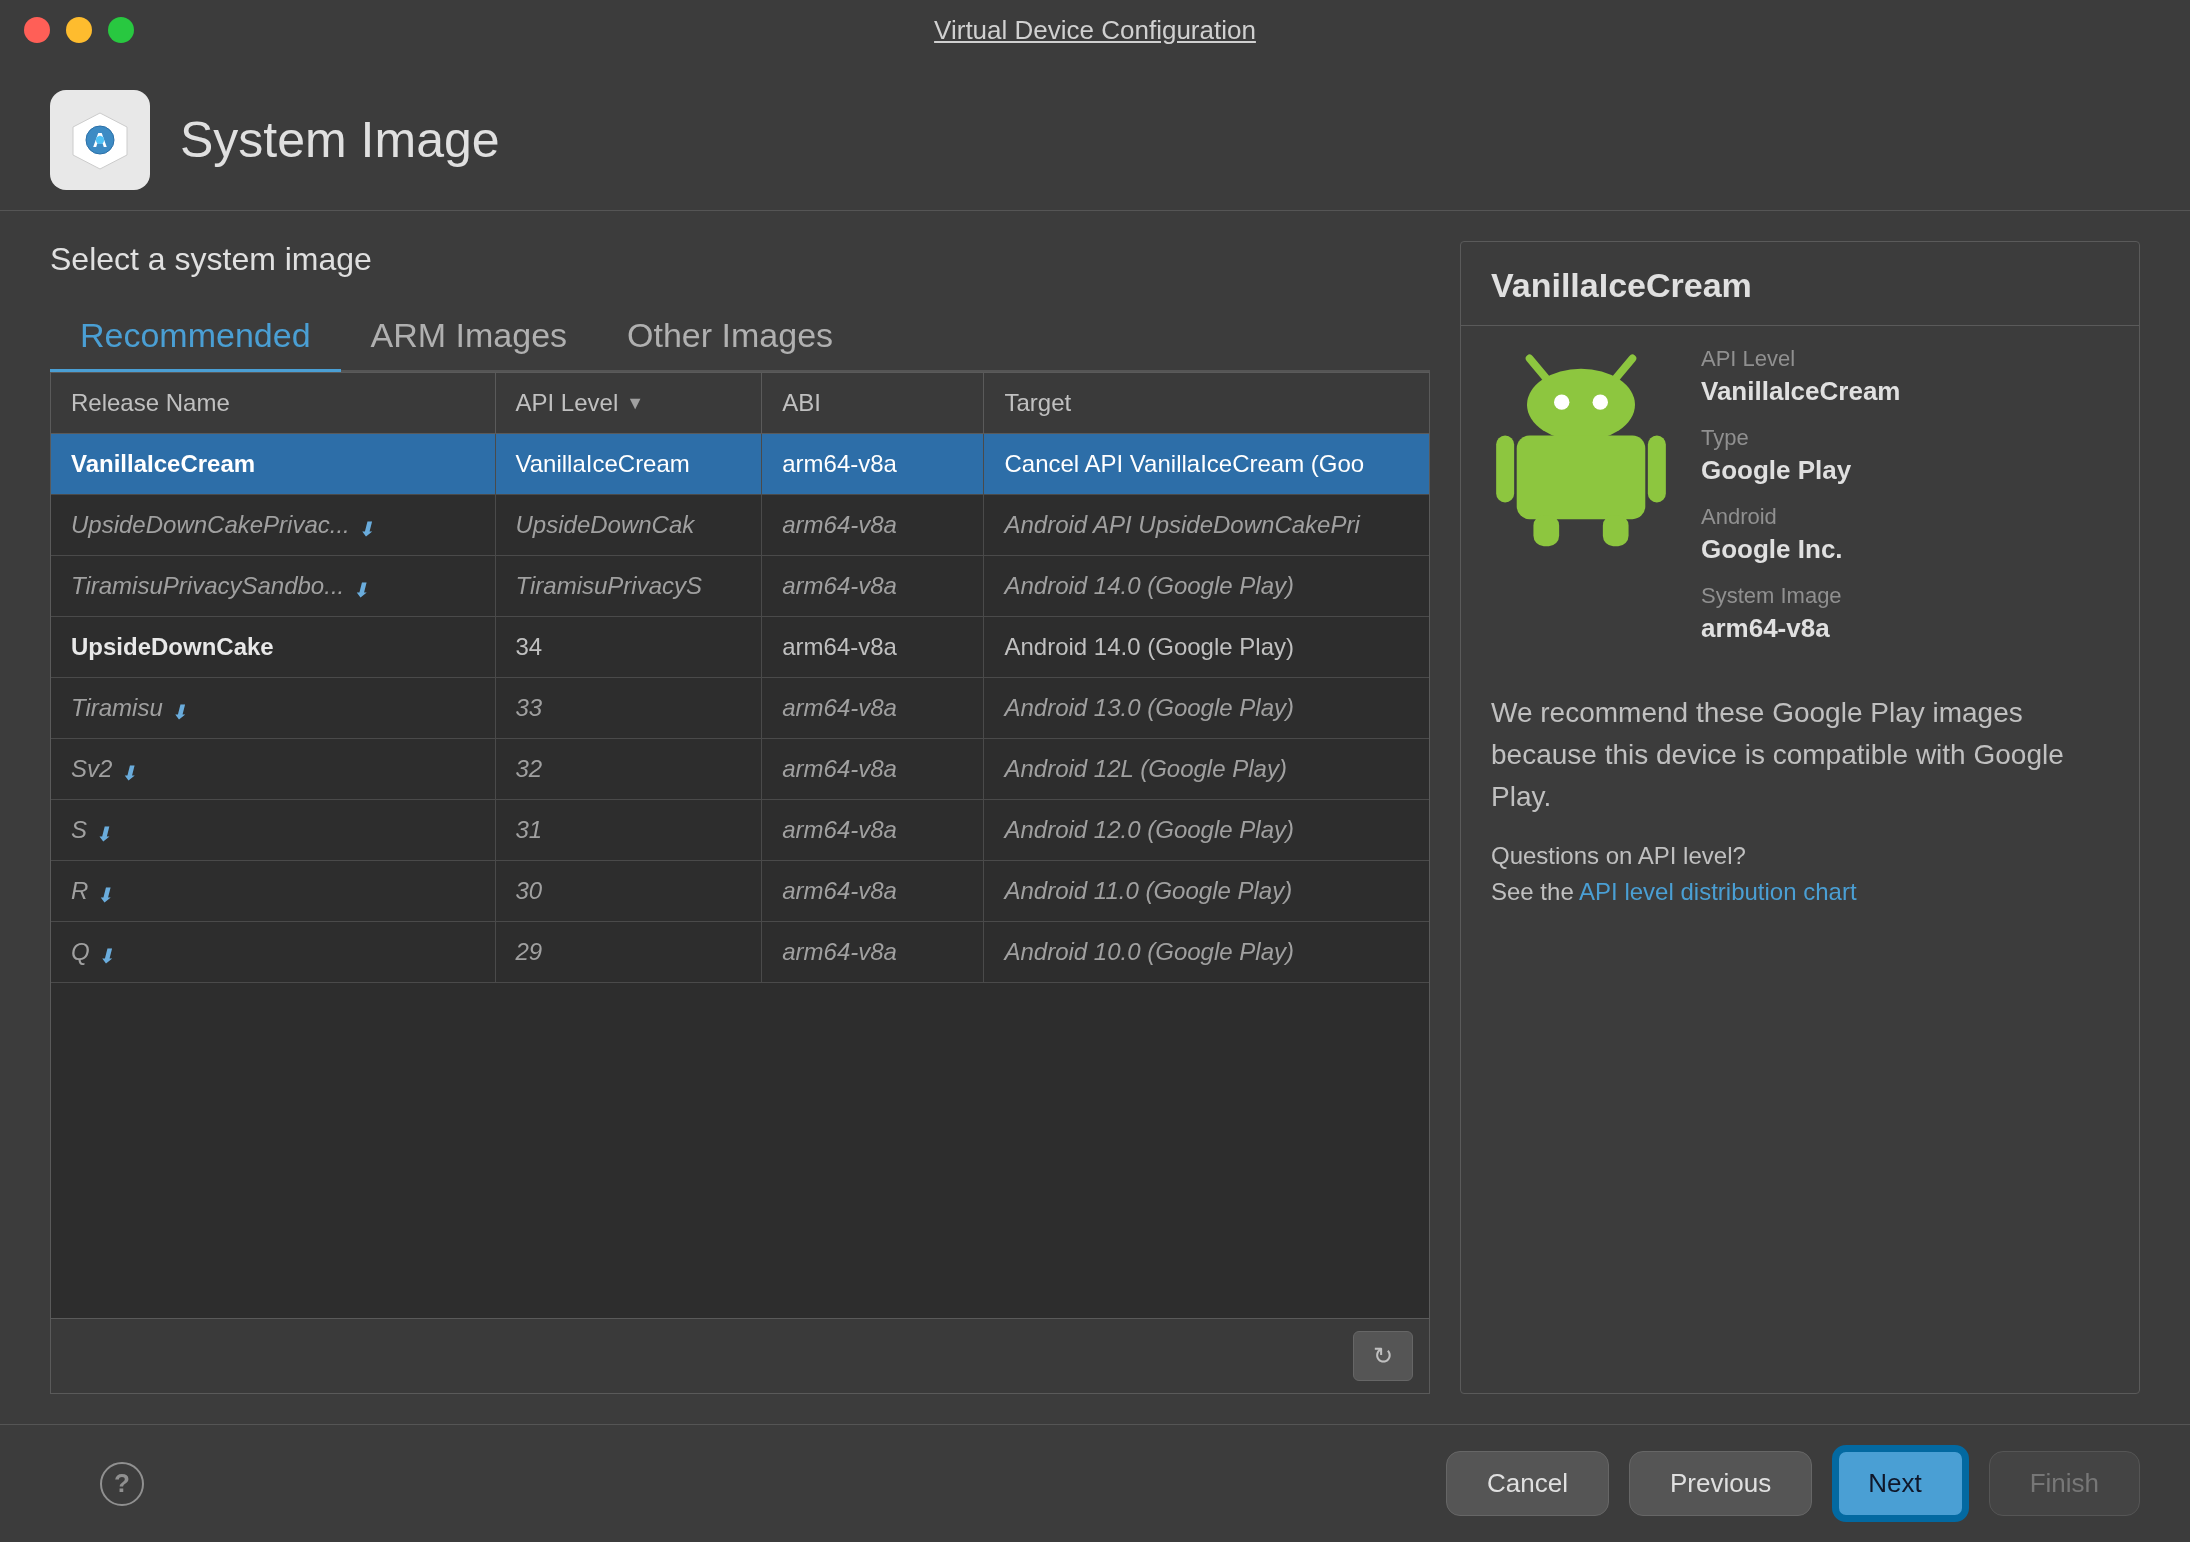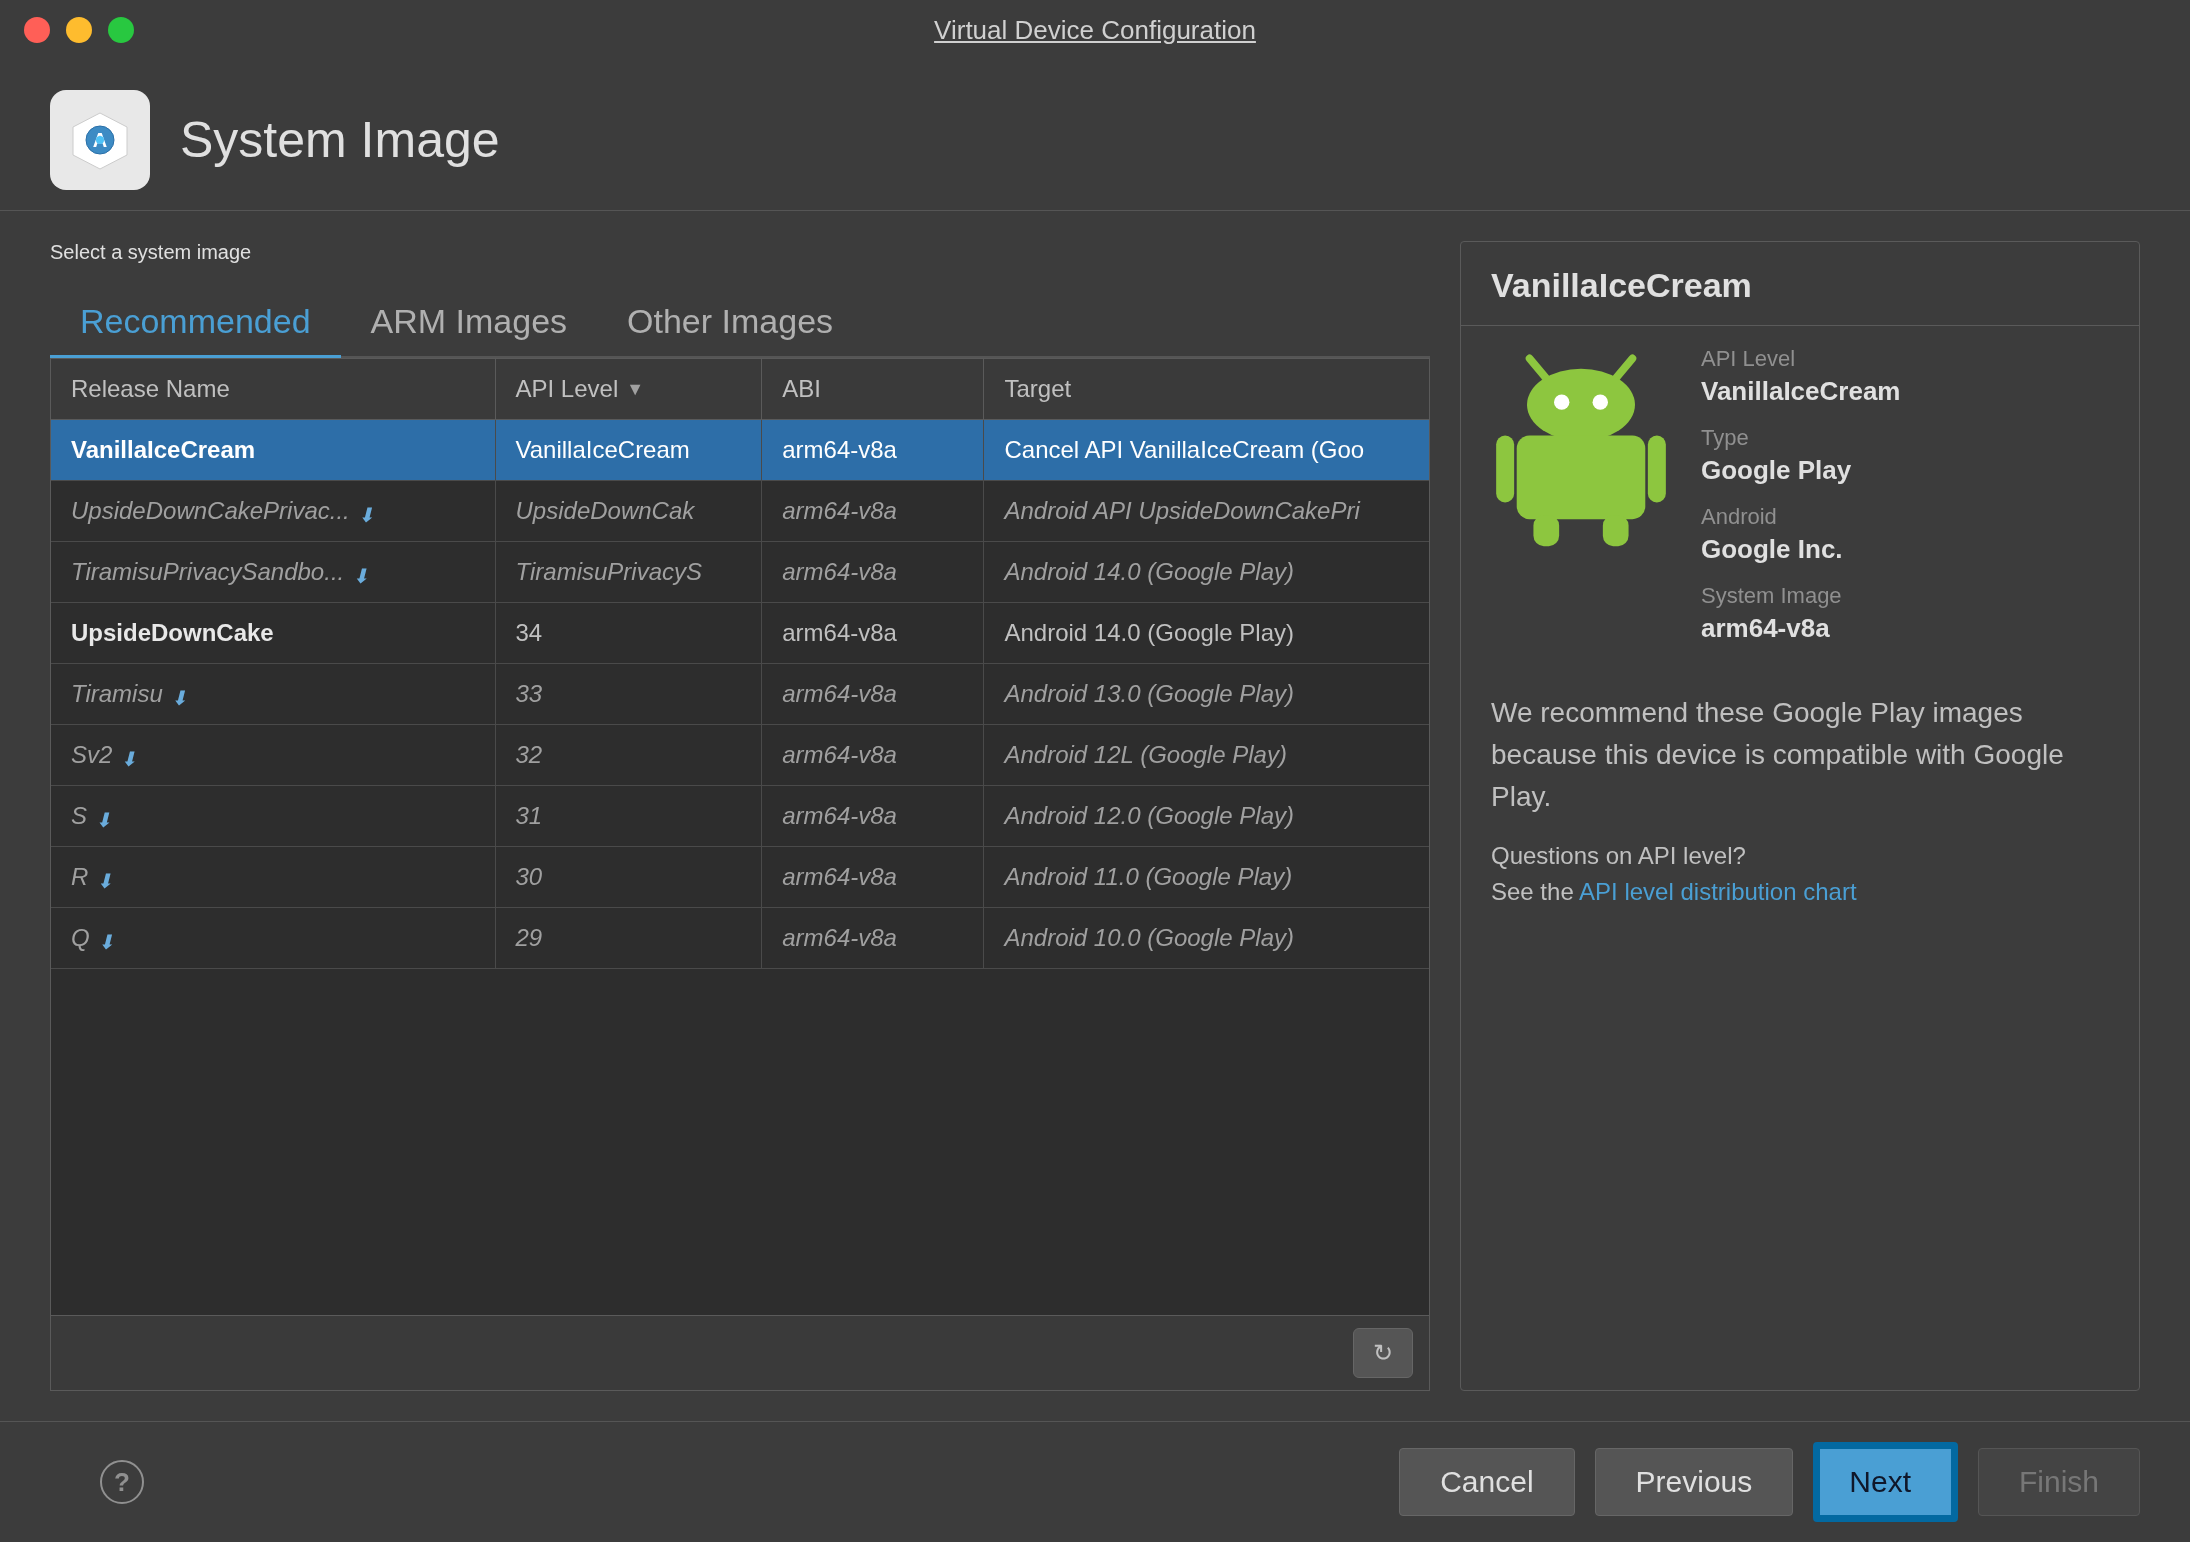--- a/index.html
+++ b/index.html
@@ -95,21 +95,21 @@
     
     .left-panel {
       flex: 1;
       display: flex;
       flex-direction: column;
       background: #3c3c3c;
     }
 
     .section-title {
       color: #e0e0e0;
-      font-size: 20px;
+      font-size: 32px;
       font-weight: 500;
       margin-bottom: 24px;
     }
 
     
     .tabs {
       display: flex;
       border-bottom: 2px solid #555;
       margin-bottom: 0;
     }
@@ -316,22 +316,22 @@
       display: flex;
       align-items: center;
       justify-content: center;
       font-size: 26px;
       cursor: pointer;
       font-weight: 600;
     }
 
     .btn {
       padding: 16px 40px;
-      font-size: 30px;
-      border-radius: 4px;
+      font-size: 26px;
+      border-radius: 14px;
       cursor: pointer;
       border: 1px solid #666;
       font-family: inherit;
     }
     .btn-default {
       background: #555;
       color: #e0e0e0;
       border: 1px solid #666;
     }
     .btn-primary {

